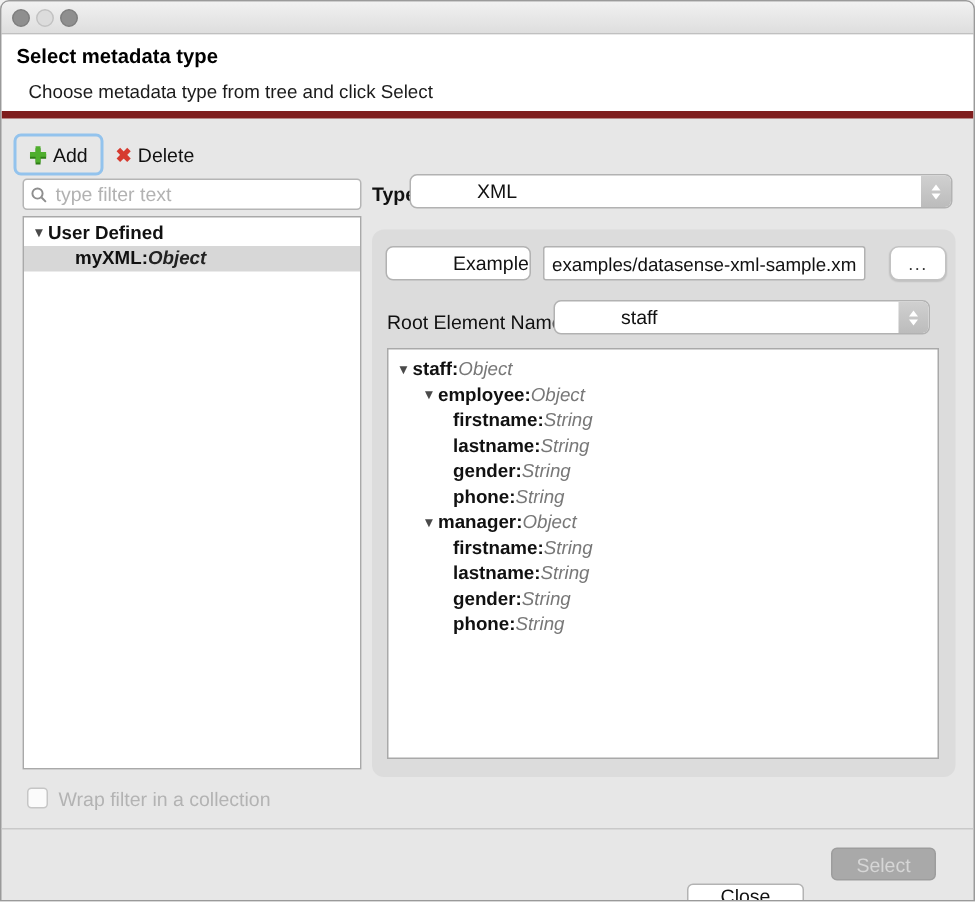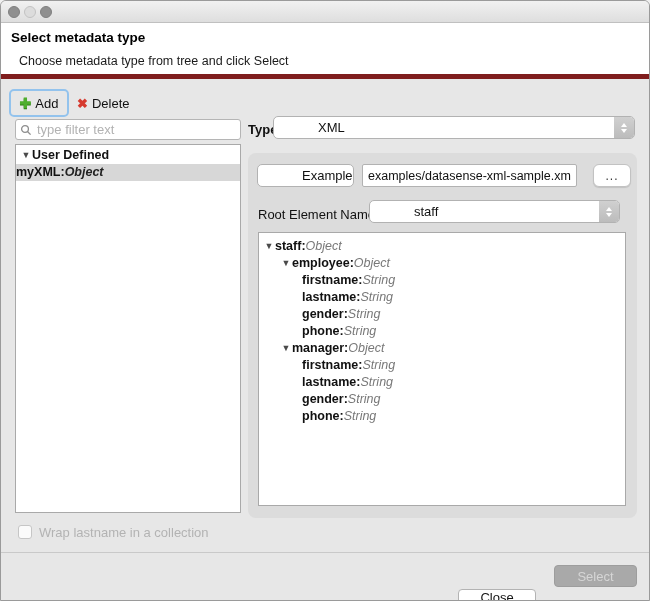--- a/index.html
+++ b/index.html
@@ -65,21 +65,21 @@
   .schema-tree{position:absolute;left:257px;top:231px;width:368px;height:274px;background:#fff;
                border:1px solid #a9a9a9;padding-top:5px;overflow:hidden;}
   
   .chkbox{position:absolute;left:17px;top:524px;width:14px;height:14px;background:#fbfbfb;
           border:1px solid #c6c6c6;border-radius:3px;}
   .chklabel{position:absolute;left:38px;top:524px;font-size:13px;color:#b3b3b3;}
   .sep{position:absolute;left:0;top:551px;width:100%;height:1px;background:#c9c9c9;}
   .close-btn{position:absolute;left:457px;top:588px;width:78px;height:22px;background:#fff;
              border:1px solid #b3b3b3;border-radius:4px;font-size:13px;color:#111;
              display:flex;justify-content:center;}
-  .select-btn{position:absolute;left:553px;top:564px;width:83px;height:22px;background:#a9a9a9;
+  .select-btn{position:absolute;left:553px;top:564px;width:70px;height:22px;background:#a9a9a9;
               border:1px solid #9d9d9d;border-radius:4px;font-size:13px;color:#d6d6d6;
               display:flex;align-items:center;justify-content:center;}
 </style>
 </head>
 <body>
 
 <div class="window">
 
   <div class="titlebar">
     <div class="tl c1"></div>
@@ -107,21 +107,21 @@
       <line x1="7.7" y1="7.7" x2="10.6" y2="10.6" stroke="#8e8e8e" stroke-width="1.3"></line>
     </svg>
     <input type="text" placeholder="type filter text" style="">
   </div>
 
   <div class="left-tree">
     <div class="trow" style="padding-left:4px">
       <span class="tri">▼</span>
       <span class="nm">User Defined</span>
     </div>
-    <div class="trow sel" style="">
+    <div class="trow sel" style="padding-left:34px">
       <span class="nm">myXML</span>
         <span class="nm"> : </span>
         <span class="ty dark">Object</span>
     </div>
   </div>
 
   <div class="type-label">Type</div>
   <div class="popup type-popup">
     <span class="pv">XML</span>
     <span class="chev">
@@ -227,21 +227,21 @@
 
       <div class="trow" style="padding-left: 43px;">
 
         <span class="nm">phone</span>
         <span class="nm"> : </span>
         <span class="ty">String</span>
       </div>
     </div>
 
   <div class="chkbox"></div>
-  <div class="chklabel">Wrap lastname in a collection</div>
+  <div class="chklabel">Wrap filter in a collection</div>
   <div class="sep"></div>
   <div class="close-btn">
     <span>Close</span>
   </div>
   <div class="select-btn">
     <span>Select</span>
   </div>
 
 </div>
 

